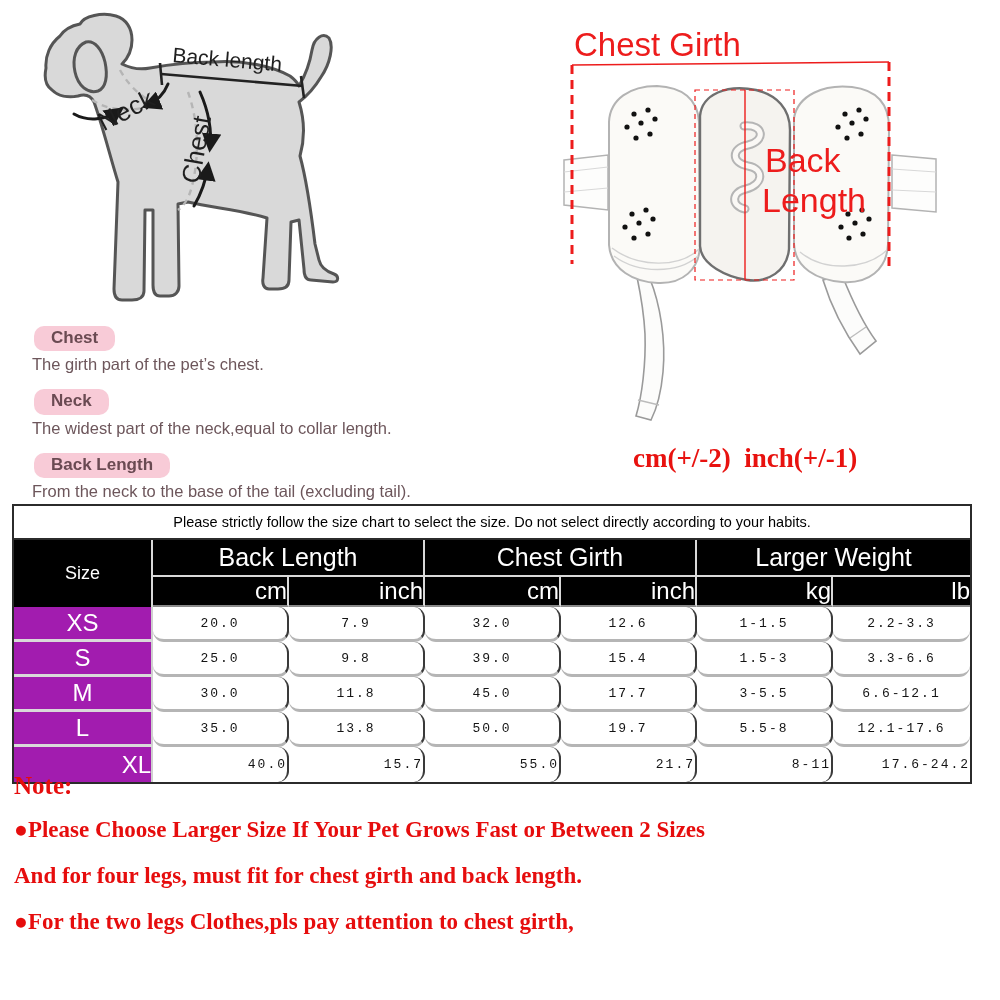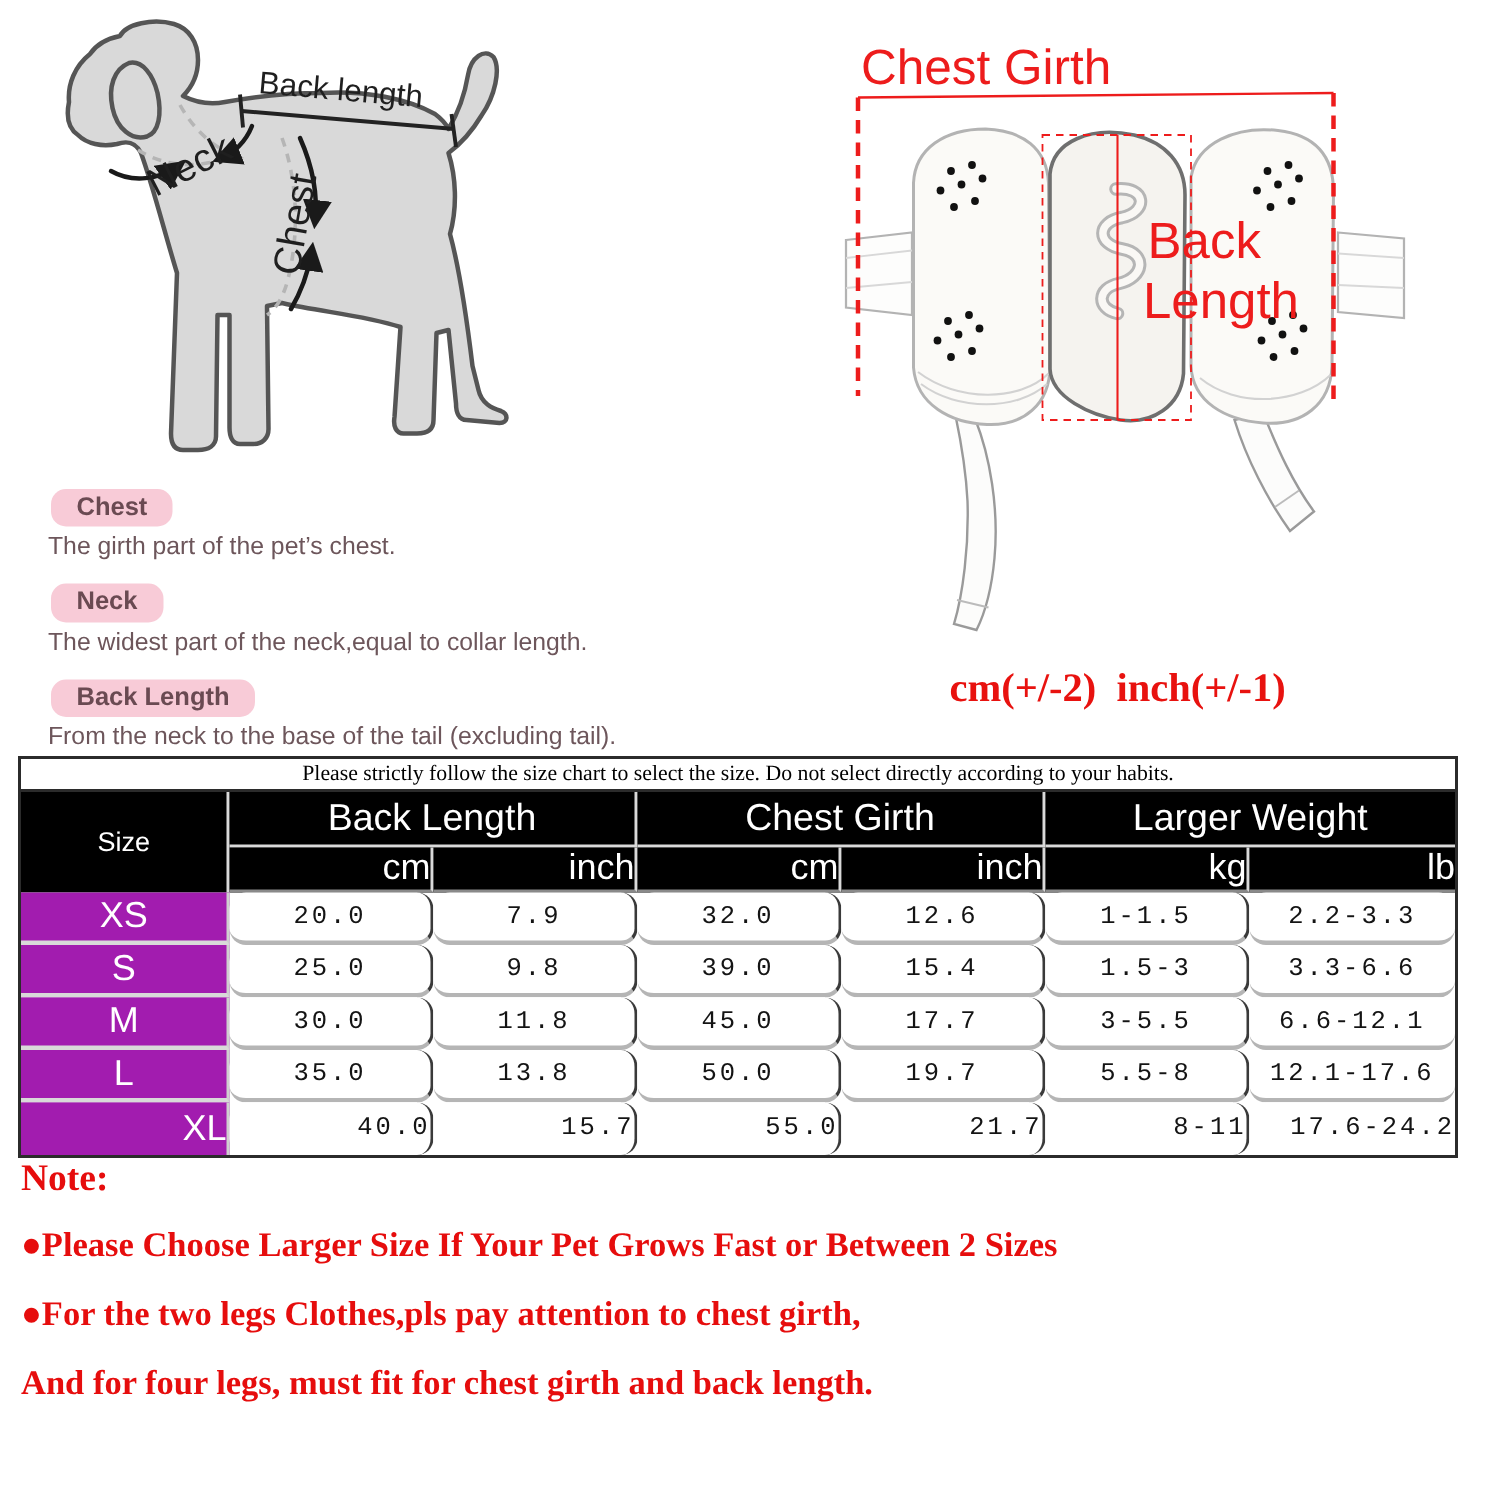--- a/index.html
+++ b/index.html
@@ -29,42 +29,42 @@
   }
 
   
   table.size-table {
     position:absolute; left:12px; top:504px; width:958px;
     border-collapse:separate; border-spacing:0; table-layout:fixed;
     border:2px solid #2b2b2b;
   }
   .size-table td, .size-table th { text-align:center; padding:0; overflow:hidden; }
   .notice-cell {
-    background:#fff; color:#000; height:22px;
-    font-family:Liberation Serif, serif; font-size:14.5px; font-weight:500;
+    background:#fff; color:#000; height:34px;
+    font-family:Liberation Sans, sans-serif; font-size:14.5px; font-weight:500;
     border-bottom:2px solid #2b2b2b; white-space:nowrap;
   }
   th.group {
     background:#000; color:#fff; font-weight:400; font-size:25px; height:37px;
     border-right:2px solid #d9d9d9; border-bottom:2px solid #d9d9d9;
   }
   th.size-head {
     background:#000; color:#fff; font-weight:400; font-size:18px;
     border-right:2px solid #d9d9d9;
   }
   th.unit {
     background:#000; color:#fff; font-weight:400; font-size:24px; height:28px;
     border-right:2px solid #d9d9d9; border-bottom:2px solid #8a8a8a;text-align:right;
   }
   td.size-cell {
     background:#a21caf; color:#fff; font-size:24px; height:35px;
     border-right:2px solid #cfcfcf; border-bottom:3px solid #d9d9d9;
   }
   td.val {
-    background:#fff; color:#141414; font-size:17px; letter-spacing:2px;
+    background:#fff; color:#141414; font-size:13px; letter-spacing:2px;
     font-family:"Liberation Mono", monospace;
     border-right:2px solid #3a3a3a; border-bottom:3px solid #b5b5b5;border-radius:11px;
   }
   .size-table tr > *:last-child { border-right:none; }
   .size-table tr.last > td { border-bottom:none;text-align:right; }
 
   
   .notes { left:14px; top:772px; width:975px; }
   .note-title { font:bold 25px "Liberation Serif", serif; color:#e60d0d; margin:0 0 17px 0; }
   .note-line  { font:bold 23px "Liberation Serif", serif; color:#e60d0d; margin:0 0 20px 0; white-space:pre; }
@@ -303,15 +303,15 @@
     <td class="val">21.7</td>
     <td class="val">8-11</td>
     <td class="val">17.6-24.2</td>
   </tr>
 </tbody>
   </table>
 
 <div class="abs notes">
   <p class="note-title">Note:</p>
   <p class="note-line">●Please Choose Larger Size If Your Pet Grows Fast or Between 2 Sizes</p>
+  <p class="note-line">And for four legs, must fit for chest girth and back length.</p>
   <p class="note-line">●For the two legs Clothes,pls pay attention to chest girth,</p>
-  <p class="note-line">And for four legs, must fit for chest girth and back length.</p>
 </div>
 
 </body></html>

